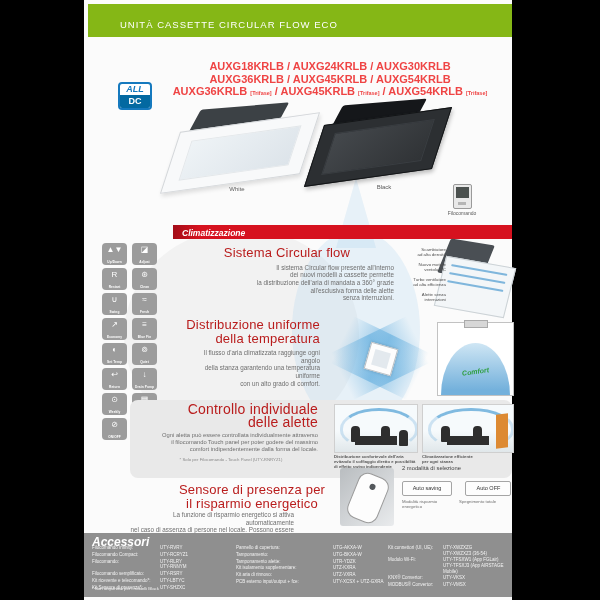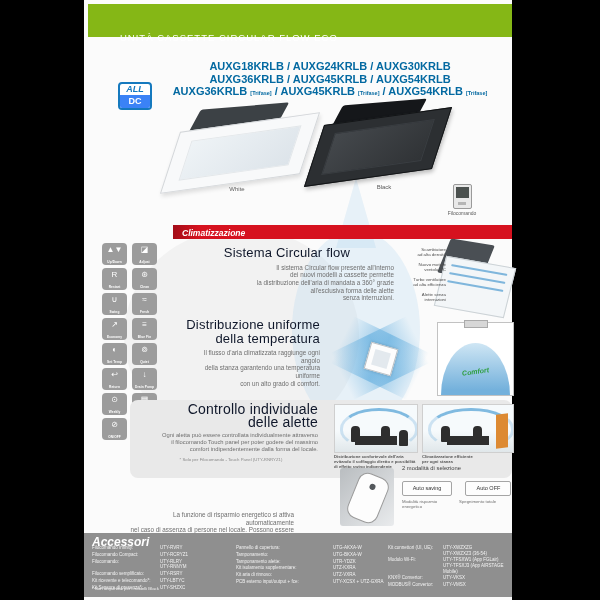--- a/index.html
+++ b/index.html
@@ -12,30 +12,30 @@
   
   .wm-circle{left:40px;top:228px;width:235px;height:215px;border-radius:50%;
              background:rgba(128,128,128,0.07);}
   .wm-drop-tip{left:252px;top:178px;width:0;height:0;border-left:20px solid transparent;
                border-right:20px solid transparent;border-bottom:70px solid rgba(160,205,235,0.22);}
   .wm-drop-body{left:208px;top:230px;width:128px;height:200px;border-radius:50%;
                 background:rgba(160,205,235,0.22);}
 
   
   .green-bar{left:4px;top:4px;width:424px;height:33px;background:#85b716;}
-  .green-title{margin:0;padding:28px 0 0 32px;color:#fff;font-size:9.5px;letter-spacing:1px;font-weight:400;}
+  .green-title{margin:0;padding:15px 0 0 32px;color:#fff;font-size:9.5px;letter-spacing:1px;font-weight:400;}
 
   .logo{left:34px;top:82px;width:30px;height:24px;border:2px solid #1579be;border-radius:4px;
         background:#fff;overflow:hidden;}
   .logo-all{display:block;text-align:center;font-style:italic;font-weight:bold;font-size:9px;
             color:#1579be;line-height:11px;}
   .logo-dc{display:block;text-align:center;font-weight:bold;font-size:9px;color:#fff;
-           background:#3b82f6;line-height:13px;}
-
-  .models{left:70px;top:60px;width:352px;text-align:center;color:#0369a1;}
+           background:#0369a1;line-height:13px;}
+
+  .models{left:70px;top:60px;width:352px;text-align:center;color:#ef4444;}
   .mline{font-weight:bold;font-size:11px;line-height:12.5px;}
   .mtag{font-size:5.5px;font-weight:bold;vertical-align:baseline;}
 
   
   .unit{position:absolute;}
   .uw-body{position:absolute;left:26px;top:0;width:84px;height:26px;background:#3c4145;
            transform:skewX(-32deg) rotate(-5deg);border-radius:2px;}
   .uw-panel{position:absolute;left:0;top:16px;width:138px;height:60px;background:#f8f9fa;
             border:1px solid #d3d6d9;transform:skew(-18deg,-8deg);box-shadow:2px 3px 4px rgba(0,0,0,0.12);}
   .uw-inner{position:absolute;left:14px;top:10px;right:14px;bottom:10px;
@@ -58,21 +58,21 @@
   .red-title{margin:0;padding:2.5px 0 0 9px;color:#fff;font-size:8.5px;font-style:italic;font-weight:bold;}
 
   
   .icon-grid{left:18px;top:243px;width:56px;display:grid;grid-template-columns:25px 25px;gap:3px 5px;}
   .ficon{position:relative;width:25px;height:22px;background:#9c9c9c;border-radius:4px;color:#fff;}
   .fglyph{position:absolute;left:0;right:0;top:1px;text-align:center;font-size:8px;line-height:12px;}
   .flabel{position:absolute;left:0;right:0;bottom:1px;text-align:center;font-size:3.2px;line-height:4px;
           font-weight:bold;letter-spacing:0.1px;}
 
   
-  .shead{margin:0;color:#0f172a;font-weight:400;font-size:13px;line-height:13.5px;letter-spacing:0.2px;}
+  .shead{margin:0;color:#b91c1c;font-weight:400;font-size:13px;line-height:13.5px;letter-spacing:0.2px;}
   .sbody{margin:4px 0 0 0;color:#6e6e6e;font-size:6.3px;line-height:7.7px;}
 
   .s1{left:96px;top:246px;width:214px;}
   .s1 .shead{text-align:center;}
   .s1 .sbody{text-align:right;}
   .s1-photo{left:350px;top:240px;width:78px;height:76px;}
   .p1-dark{position:absolute;left:10px;top:2px;width:44px;height:34px;background:#4a4f54;
            transform:skew(-22deg,9deg);border-radius:2px;}
   .p1-panel{position:absolute;left:6px;top:22px;width:68px;height:48px;background:#f3f6f8;
             border:1px solid #ccd2d6;transform:skew(-14deg,10deg);}
@@ -364,20 +364,24 @@
       <div class="mperson" style="left:18px;"></div>
       <div class="mperson" style="left:50px;"></div>
       <div class="mdoor"></div>
     </div>
     <div class="abs mcap pre cap-left">Distribuzione confortevole dell'aria
 evitando il soffiaggio diretto e possibilità
 di effetto swing indipendente</div>
     <div class="abs mcap pre cap-right">Climatizzazione efficiente
 per ogni stanza</div>
 
+    <div class="abs s4-title">
+      <h2 class="shead pre">Sensore di presenza per
+il risparmio energetico</h2>
+    </div>
     <div class="abs s4-body">
       <p class="sbody pre" style="margin-top:0;">La funzione di risparmio energetico si attiva automaticamente
 nel caso di assenza di persone nel locale. Possono essere
 selezionate 2 modalità di risparmio energetico.</p>
     </div>
     <div class="abs sensor-photo">
       <div class="sens-device">
         <div class="sens-eye"></div>
       </div>
     </div>

